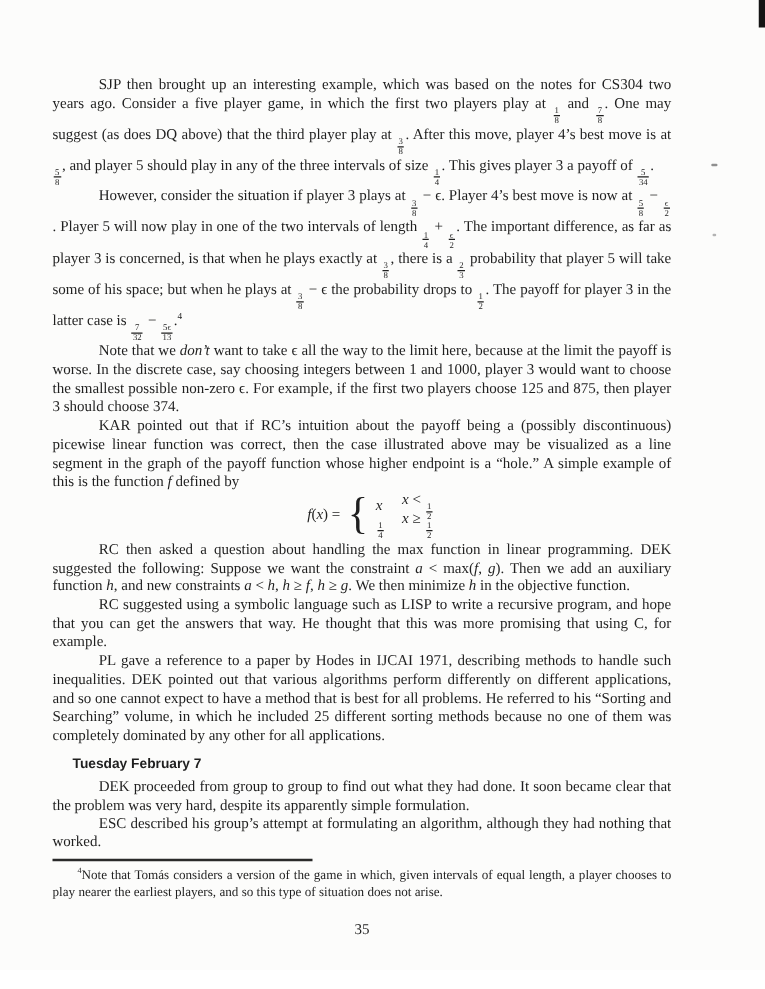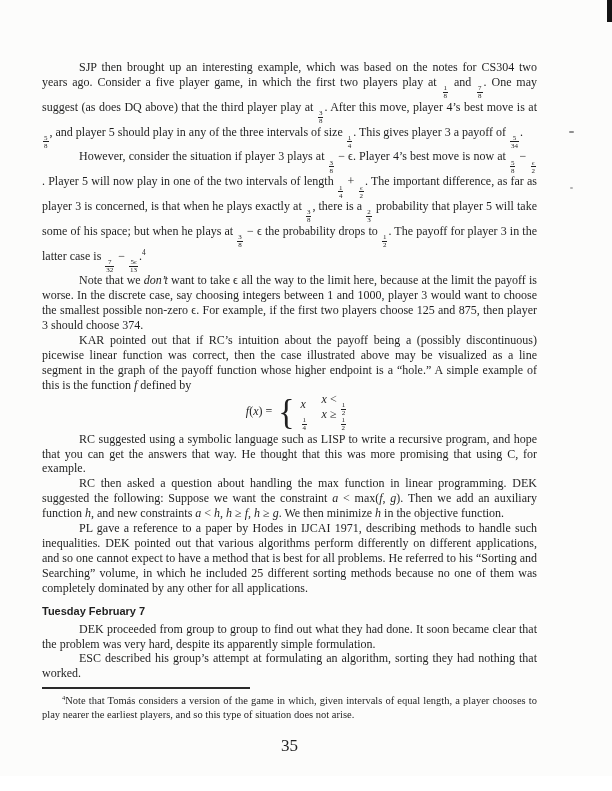--- a/index.html
+++ b/index.html
@@ -30,32 +30,32 @@
   }
   .formula-lhs{ margin-right:6px; }
   .formula-brace{
     font-size:34px; line-height:30px; font-weight:400; margin-right:6px;
     transform:scaleY(1.05);
   }
   .cases{ display:inline-flex; flex-direction:column; }
   .case-row{ display:flex; align-items:center; height:15px; line-height:15px; }
   .case-val{ width:21px; }
   .section-heading{
-    margin:9px 0 4px; font-family:"Liberation Sans","DejaVu Sans",sans-serif;
+    margin:9px 16px 4px; font-family:"Liberation Sans","DejaVu Sans",sans-serif;
     font-weight:bold; font-size:11px; line-height:13px;
   }
   .footnote-area{ position:absolute; left:42px; top:687px; width:495px; }
   .footnote-rule{ width:208px; height:2px; background:#2a2a2a; margin:0 0 5px 0; }
   .footnote{
     margin:0; font-size:10.5px; line-height:14.2px;
     text-align:justify; text-indent:20px;
   }
   .page-number{
     position:absolute; left:42px; top:736px; width:495px;
-    text-align:center; font-size:17px;
+    text-align:center; font-size:12px;
   }
   .corner-mark{ position:absolute; left:607px; top:0; width:5px; height:22px; background:#141414; }
   .speck{ position:absolute; border-radius:1px; }
   .speck-1{ left:569px; top:131px; width:5px; height:2px; background:#8f8f8f; }
   .speck-2{ left:570px; top:187px; width:3px; height:2px; background:#b3b3b3; }
 </style>
 </head>
 <body>
 
 <div class="page">
@@ -138,28 +138,28 @@
                 <span class="fd">4</span>
               </span></span>
           <span class="case-cond"><i>x</i> ≥ <span class="frac">
                 <span class="fn">1</span>
                 <span class="fd">2</span>
               </span></span>
         </span>
       </span>
     </div>
 
+    <p class="body-par">RC then asked a question about handling the max function in linear programming. DEK suggested the following: Suppose we want the constraint <i>a</i> &lt; max(<i>f</i>, <i>g</i>). Then we add an auxiliary function <i>h</i>, and new constraints <i>a</i> &lt; <i>h</i>, <i>h</i> ≥ <i>f</i>, <i>h</i> ≥ <i>g</i>. We then minimize <i>h</i> in the objective function.</p>
     <p class="body-par">RC suggested using a symbolic language such as LISP to write a recursive program, and hope that you can get the answers that way. He thought that this was more promising that using C, for example.</p>
-    <p class="body-par">RC then asked a question about handling the max function in linear programming. DEK suggested the following: Suppose we want the constraint <i>a</i> &lt; max(<i>f</i>, <i>g</i>). Then we add an auxiliary function <i>h</i>, and new constraints <i>a</i> &lt; <i>h</i>, <i>h</i> ≥ <i>f</i>, <i>h</i> ≥ <i>g</i>. We then minimize <i>h</i> in the objective function.</p>
     <p class="body-par">PL gave a reference to a paper by Hodes in IJCAI 1971, describing methods to handle such inequalities. DEK pointed out that various algorithms perform differently on different applications, and so one cannot expect to have a method that is best for all problems. He referred to his “Sorting and Searching” volume, in which he included 25 different sorting methods because no one of them was completely dominated by any other for all applications.</p>
 
     <h2 class="section-heading">Tuesday February 7</h2>
 
     <p class="body-par">DEK proceeded from group to group to find out what they had done. It soon became clear that the problem was very hard, despite its apparently simple formulation.</p>
-    <p class="body-par">ESC described his group’s attempt at formulating an algorithm, sorting they had nothing that worked.</p>
+    <p class="body-par">ESC described his group’s attempt at formulating an algorithm, although they had nothing that worked.</p>
   </div>
 
   <div class="footnote-area">
     <div class="footnote-rule"></div>
     <p class="footnote"><sup>4</sup>Note that Tomás considers a version of the game in which, given intervals of equal length, a player chooses to play nearer the earliest players, and so this type of situation does not arise.</p>
   </div>
 
   <div class="page-number">35</div>
 
 </div>

